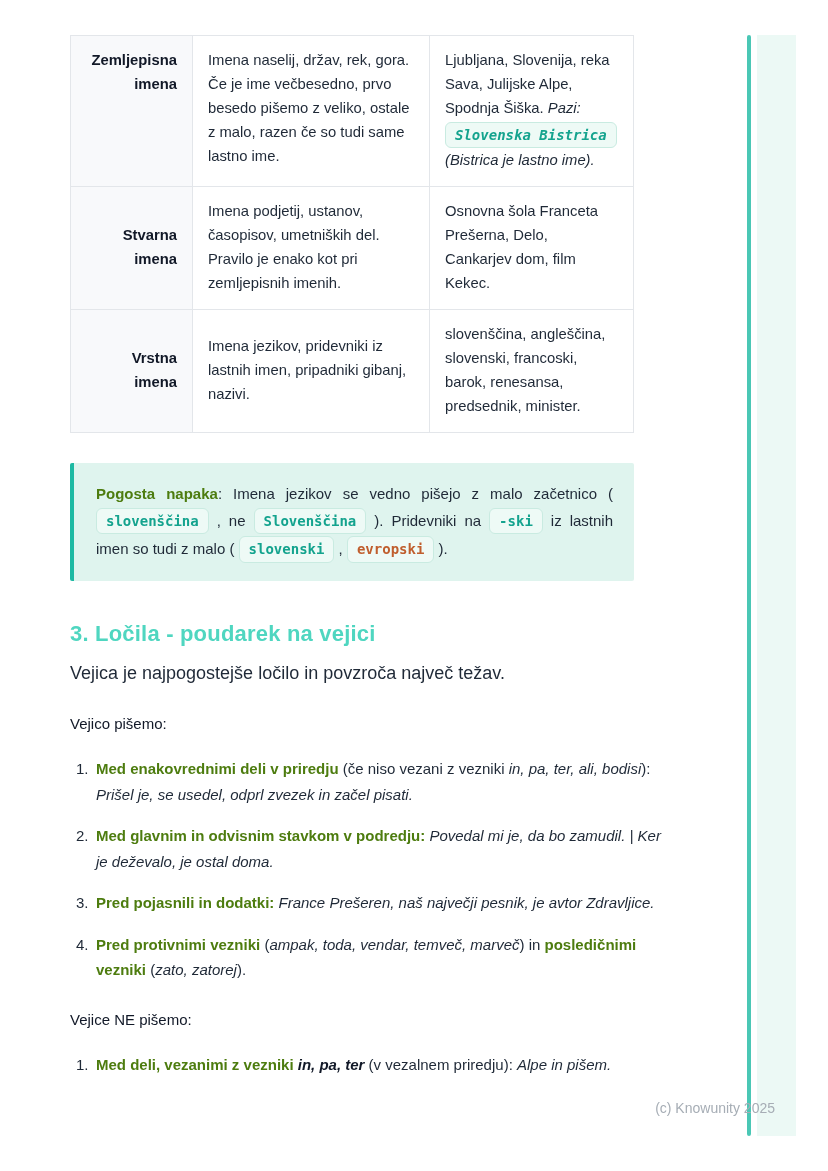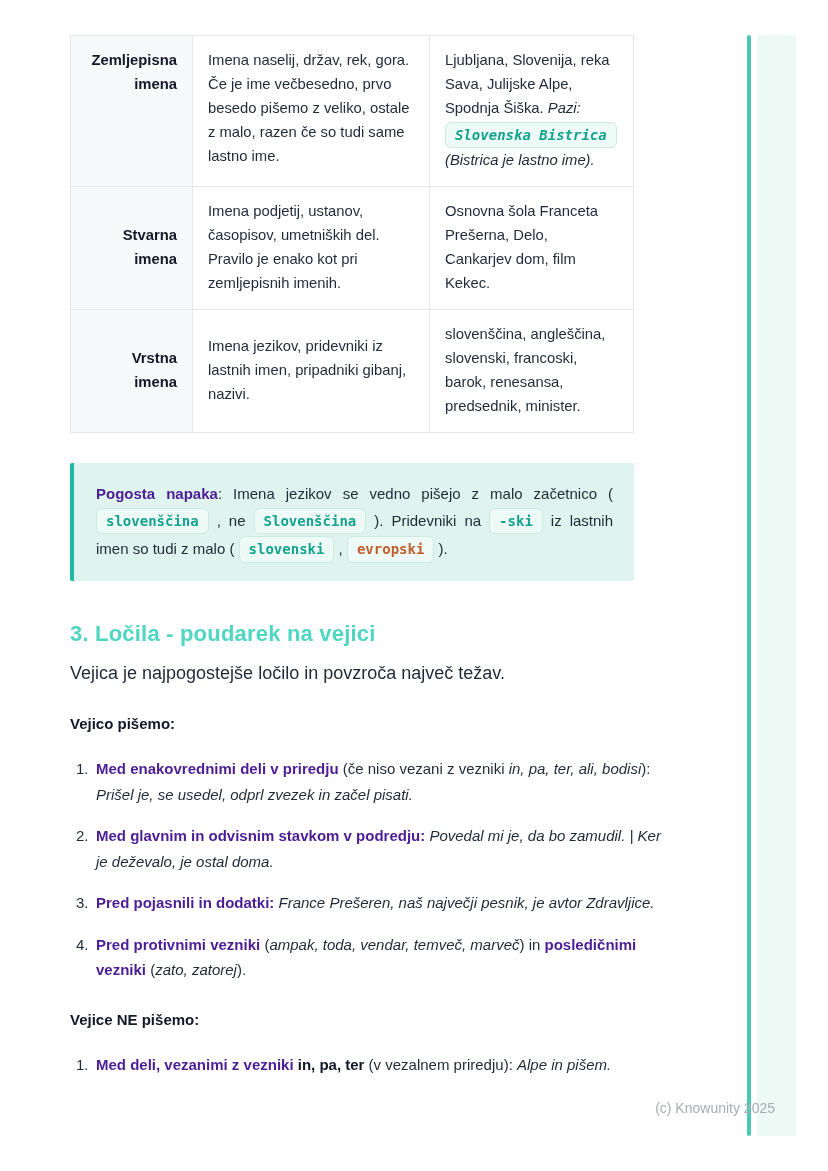--- a/index.html
+++ b/index.html
@@ -45,29 +45,29 @@
     border-radius:2px;
     padding:17px 21px 17px 22px;
     font-size:15px; line-height:1.8;
     text-align:justify;
     color:#1f2937;
   }
 
   
   .section-heading { margin-top:40px; font-size:22px; font-weight:700; color:var(--heading); letter-spacing:.2px; }
   .para  { margin-top:12px; font-size:18px; line-height:1.6; }
-  .label { margin-top:28px; font-size:15px; font-weight:700; color:#111827; }
+  .label { margin-top:28px; font-size:15px; font-weight:400; color:#111827; }
 
   .list { margin-top:24px; }
   .list-item { position:relative; padding-left:26px; margin-bottom:16px; font-size:15px; line-height:1.7; width:592px; }
   .num { position:absolute; left:6px; top:0; }
 
-  .b  { font-weight:700; color:#4c1d95; }
+  .b  { font-weight:700; color:#4d7c0f; }
   .i  { font-style:italic; }
-  .bi { font-weight:700; color:#111827;text-align:center; }
+  .bi { font-weight:700; font-style:italic; color:#111827;text-align:center; }
 
   
   .footer { position:absolute; right:53px; top:1100px; font-size:14px; color:#a6adb5; z-index:3; }
   .edge-line  { position:absolute; left:747px; top:35px;  width:4px;  height:1101px; background:var(--accent); border-radius:2px; opacity:.8; z-index:2; }
   .edge-strip { position:absolute; left:757px; top:35px;  width:39px; height:1101px; background:#ecf9f5; z-index:1; }
 </style>
 </head>
 <body>
 
 <div class="page">

